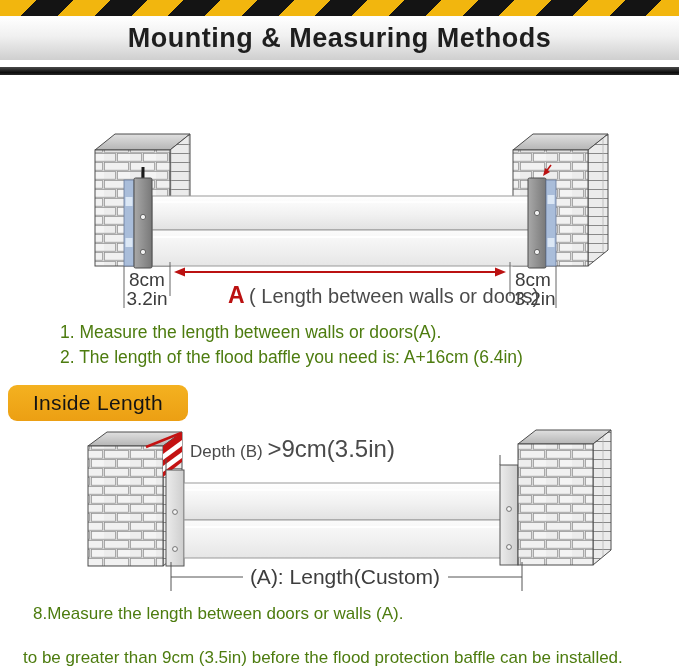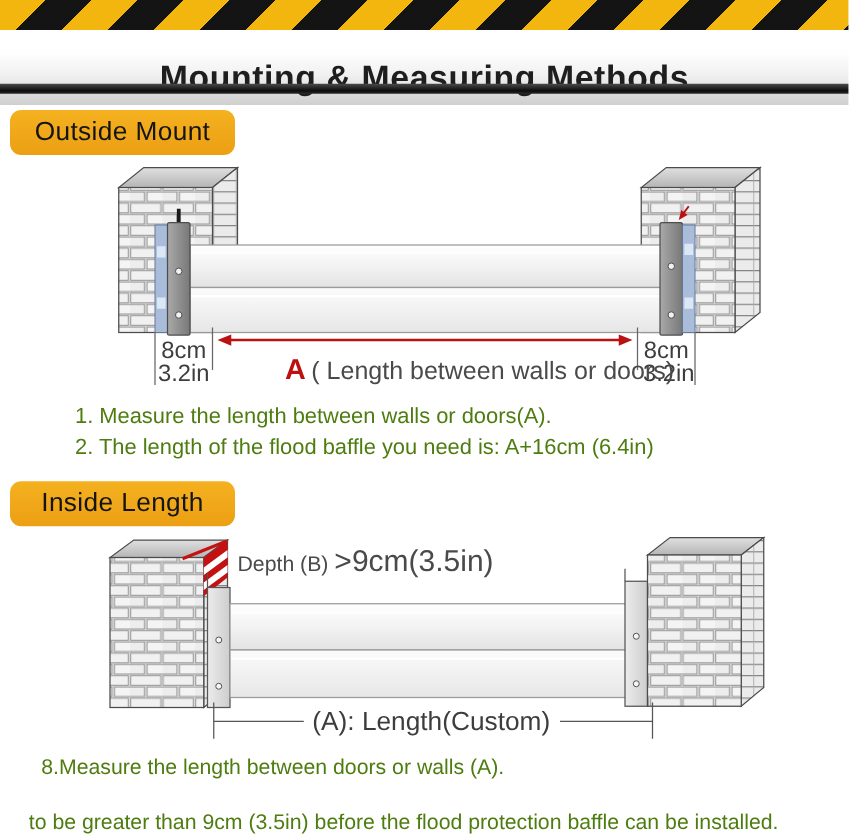--- a/index.html
+++ b/index.html
@@ -6,21 +6,21 @@
   .page{
     position:relative;width:679px;height:668px;background:#ffffff;overflow:hidden;
     font-family:"Liberation Sans",sans-serif;
   }
   
   .caution-stripe{
     position:absolute;left:0;top:0;width:679px;height:24px;
     background:repeating-linear-gradient(135deg,#f2b60e 0 26px,#141414 26px 52px);
   }
   .title-banner{
-    position:absolute;left:0;top:40px;width:679px;height:43px;
+    position:absolute;left:0;top:16px;width:679px;height:43px;
     background:linear-gradient(#ffffff,#f0f0f0 45%,#cfcfcf);
     display:flex;align-items:center;justify-content:center;
     border-top:1px solid #fdfdfd;
   }
   .title-banner h1{
     margin:0;font-size:27px;font-weight:600;color:#1e1e1e;letter-spacing:.5px;
   }
   .dark-bar{
     position:absolute;left:0;top:67px;width:679px;height:8px;
     background:linear-gradient(#4a4a4a,#0c0c0c 70%,#2a2a2a);
@@ -53,23 +53,20 @@
 <body>
 
 <div class="page">
 
   <div class="caution-stripe"></div>
   <div class="title-banner">
     <h1>Mounting &amp; Measuring Methods</h1>
   </div>
   <div class="dark-bar"></div>
 
-  <div class="section-label label-outside">
-    <span>Outside Mount</span>
-  </div>
 
   <svg class="diag1" width="679" height="190" viewBox="0 125 679 190">
     <defs>
       <pattern id="brick" width="26" height="18" patternUnits="userSpaceOnUse">
         <rect width="26" height="18" fill="#d9d9d9"></rect>
         <rect x="0.6" y="0.6" width="24" height="7.6" fill="#f1f1f1" stroke="#8f8f8f" stroke-width="0.7"></rect>
         <rect x="-12.4" y="9.6" width="24" height="7.6" fill="#ededed" stroke="#8f8f8f" stroke-width="0.7"></rect>
         <rect x="13.6" y="9.6" width="24" height="7.6" fill="#f4f4f4" stroke="#8f8f8f" stroke-width="0.7"></rect>
       </pattern>
       <pattern id="sidebrick" width="18" height="9" patternUnits="userSpaceOnUse">

